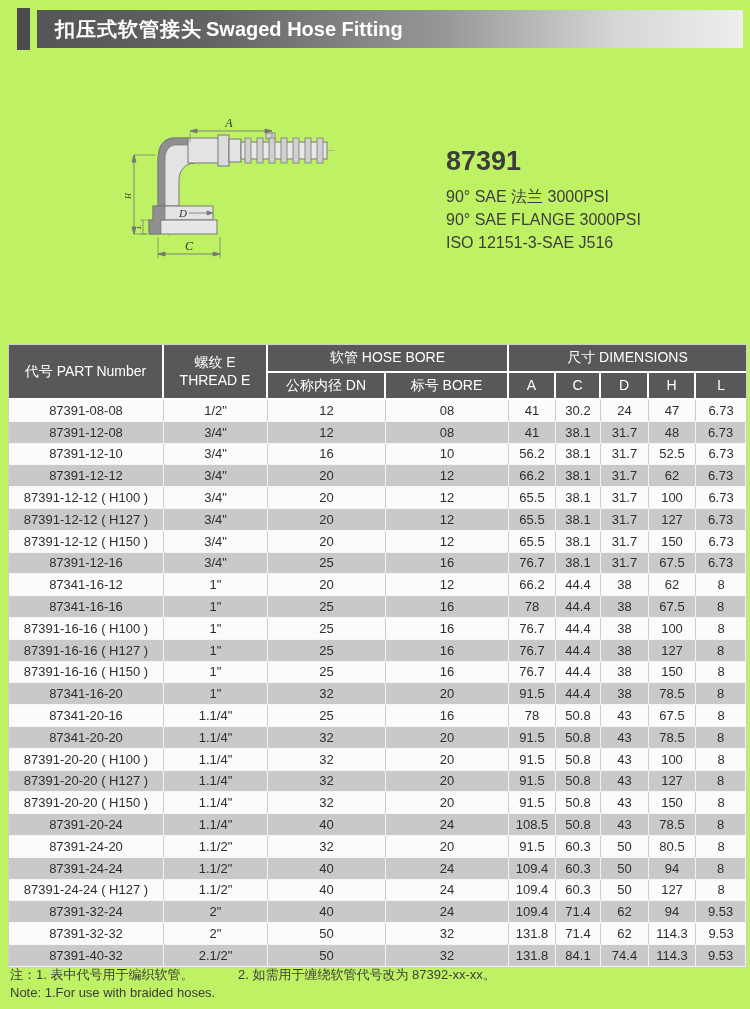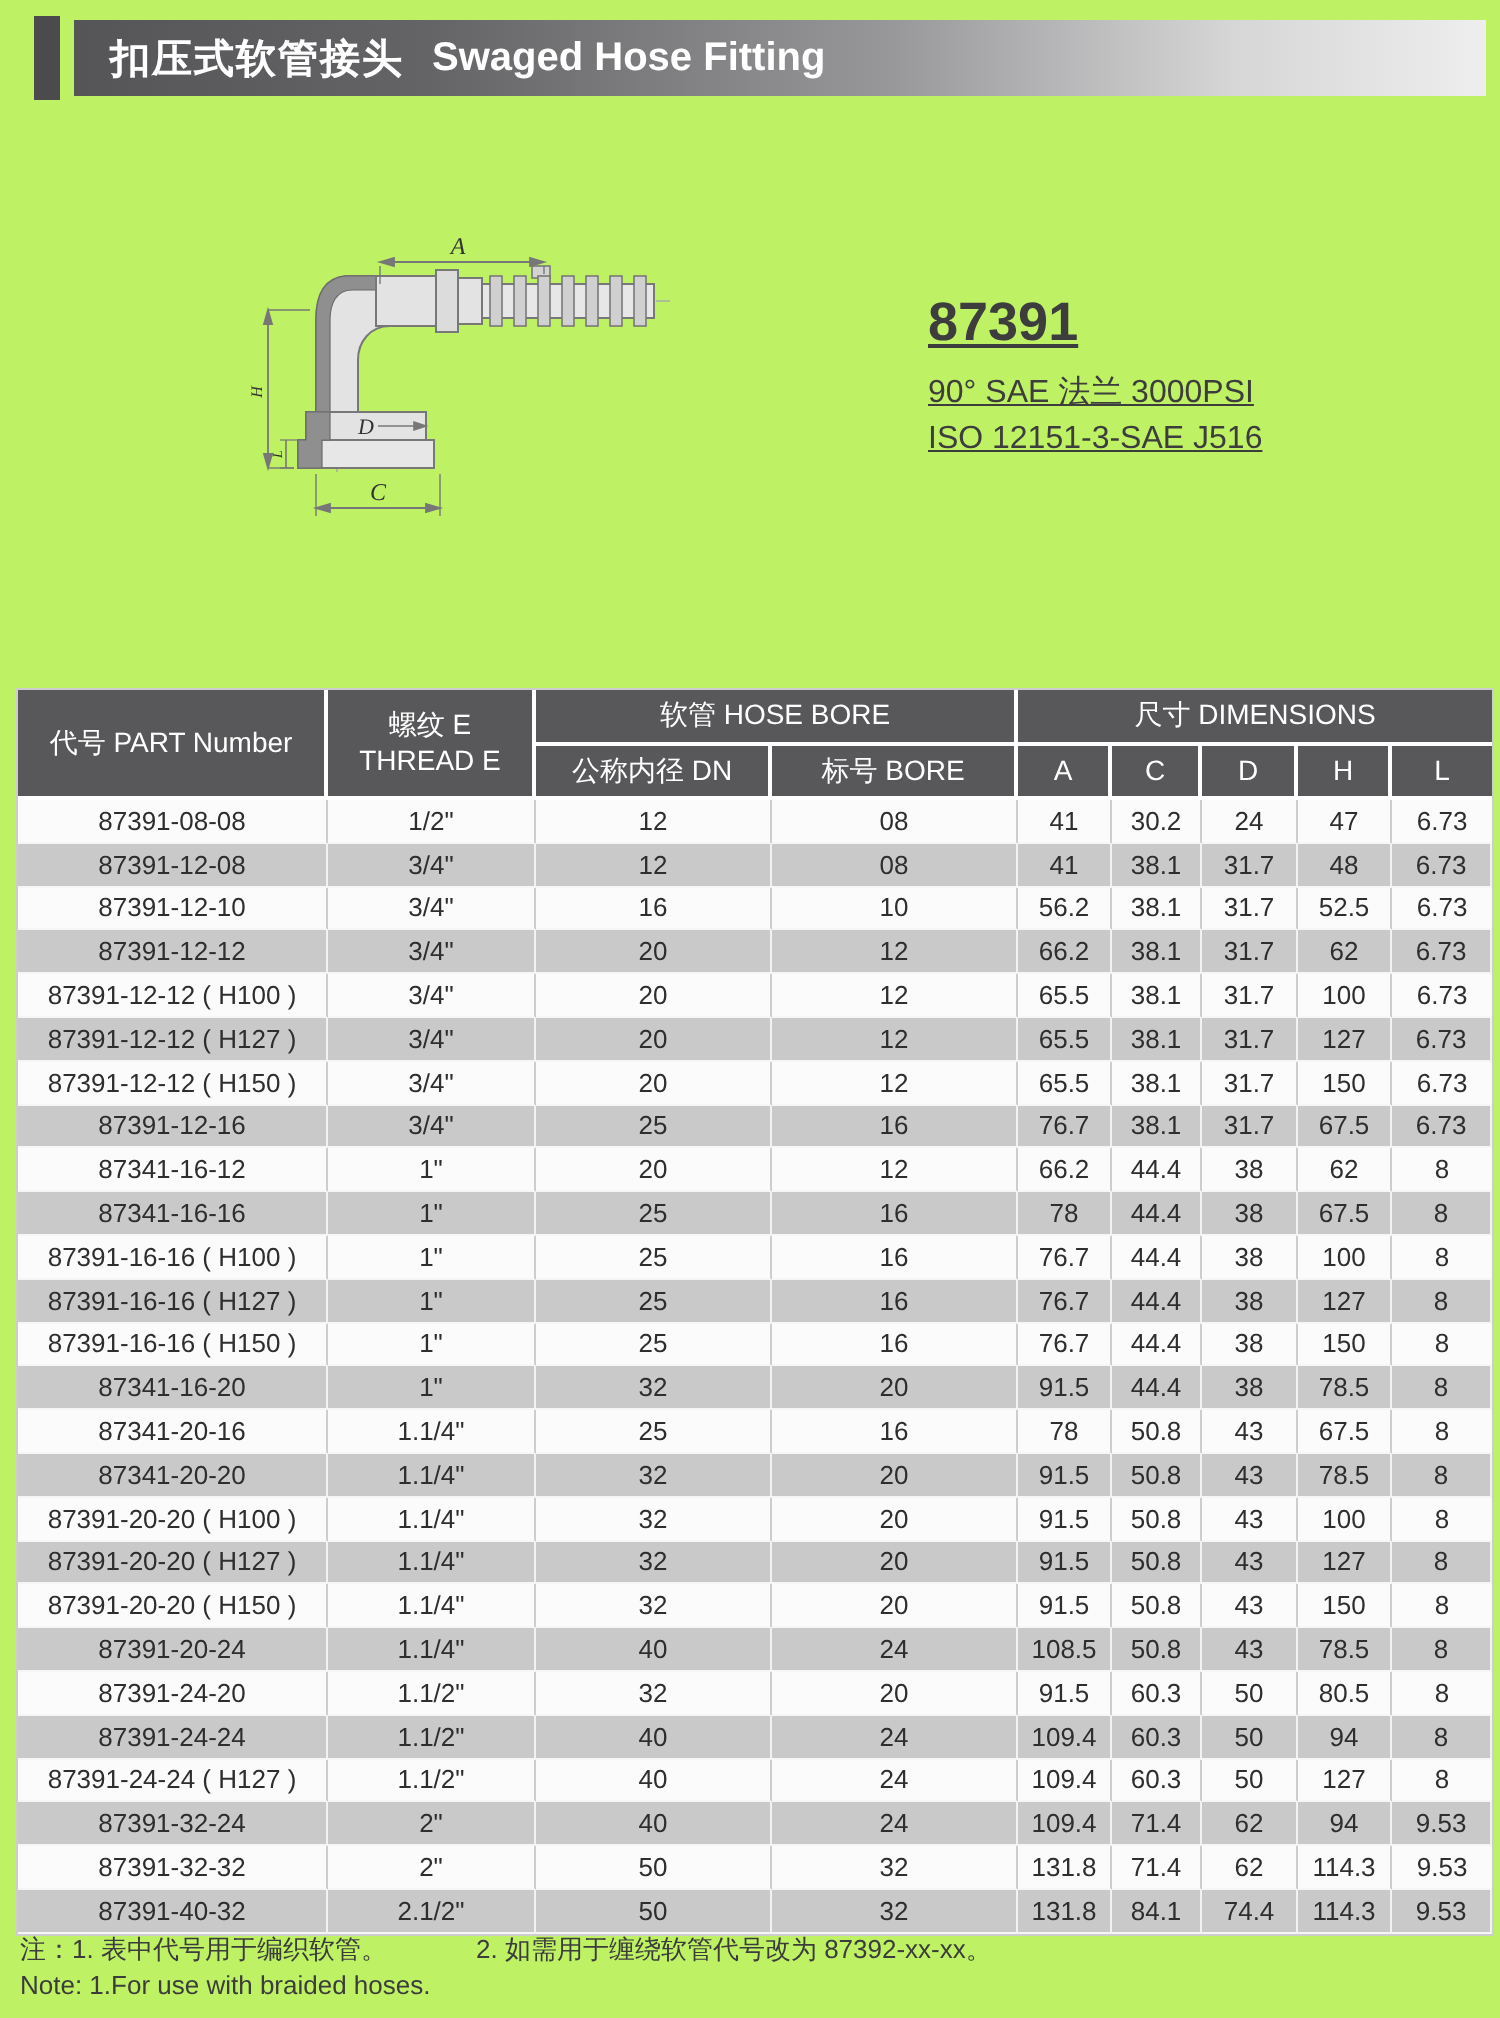--- a/index.html
+++ b/index.html
@@ -5,24 +5,24 @@
   html,body{margin:0;padding:0;background:#fff;}
   #page{position:relative;width:750px;height:1009px;background:#bef264;overflow:hidden;
         font-family:"Liberation Sans",sans-serif;color:#2e2e2e;}
 
   
   .accent-bar{position:absolute;left:17px;top:8px;width:13px;height:42px;background:#4b4b4e;}
   .banner{position:absolute;left:37px;top:10px;width:706px;height:38px;
           background:linear-gradient(90deg,#555558 0%,#646466 25%,#98989a 58%,#d6d6d7 82%,#eeeeee 100%);
           display:flex;align-items:center;color:#fff;font-weight:bold;font-size:20px;}
   .banner .zh{margin-left:18px;letter-spacing:1px;}
-  .banner .en{margin-left:14px;text-align:center;}
+  .banner .en{margin-left:4px;text-align:center;}
 
   
-  .product{position:absolute;left:464px;top:146px;width:280px;color:#3d3d3d;text-decoration:underline;}
+  .product{position:absolute;left:446px;top:146px;width:280px;color:#3d3d3d;}
   .product .model{font-size:27px;font-weight:bold;margin-bottom:8px;}
   .product .pline{font-size:16px;line-height:1.45;}
 
   
   .drawing{position:absolute;left:103px;top:108px;}
   .dim-label{font-family:"Liberation Serif",serif;font-style:italic;fill:#333;}
 
   
   table.spec{position:absolute;left:8px;top:344px;width:737px;border-collapse:separate;border-spacing:0;
              table-layout:fixed;font-size:13px;border:1px solid #cdcdcd;}
@@ -119,20 +119,21 @@
     <text class="dim-label" x="80" y="109" font-size="11" text-anchor="middle">D</text>
     <g stroke="#777" stroke-width="0.8" fill="#777">
       <line x1="86" y1="105" x2="108" y2="105"></line>
       <polygon points="110,105 104,103 104,107"></polygon>
     </g>
   </svg>
 
   <div class="product">
     <div class="model">87391</div>
     <div class="pline">90° SAE 法兰 3000PSI</div>
+    <div class="pline">90° SAE FLANGE 3000PSI</div>
     <div class="pline">ISO 12151-3-SAE J516</div>
   </div>
 
   <table class="spec">
     <colgroup>
       <col style="width:155px">
         <col style="width:104px">
         <col style="width:118px">
         <col style="width:123px">
       <col style="width:47px">

